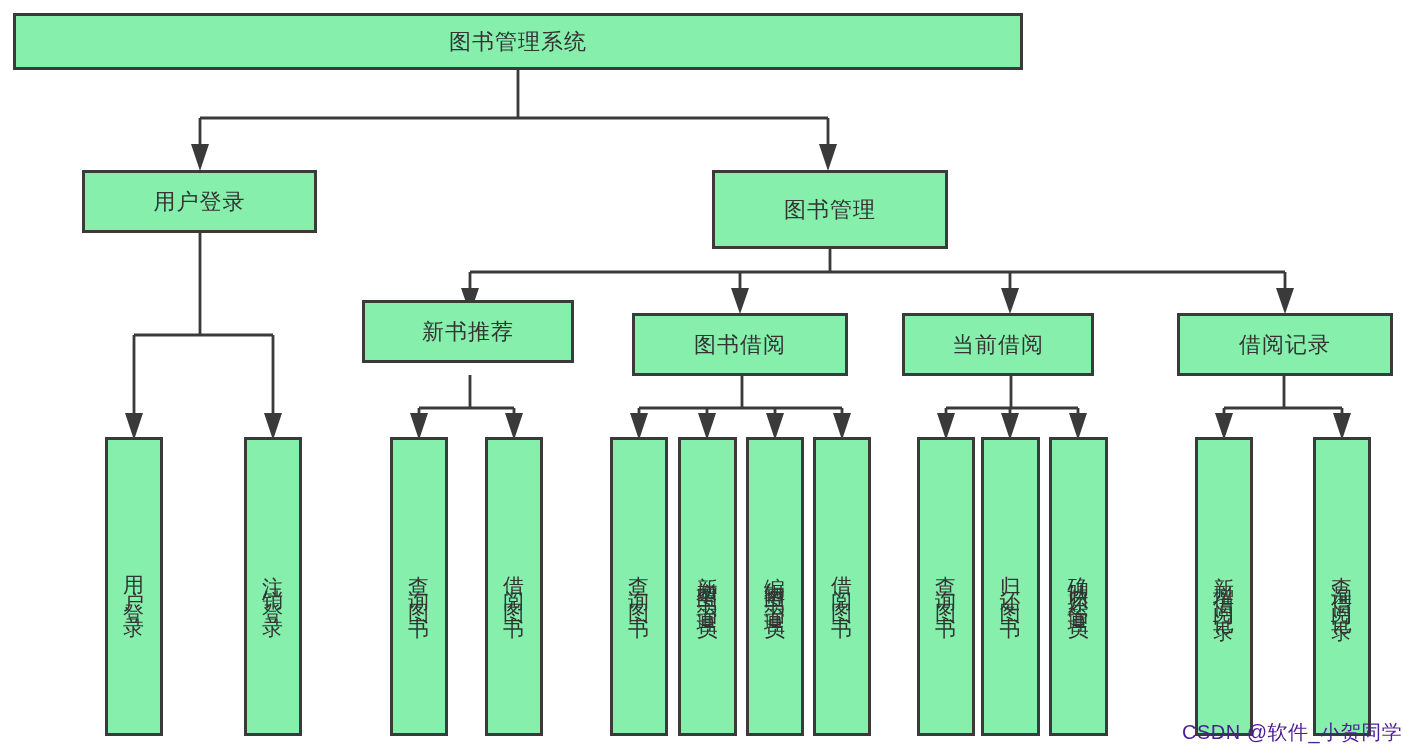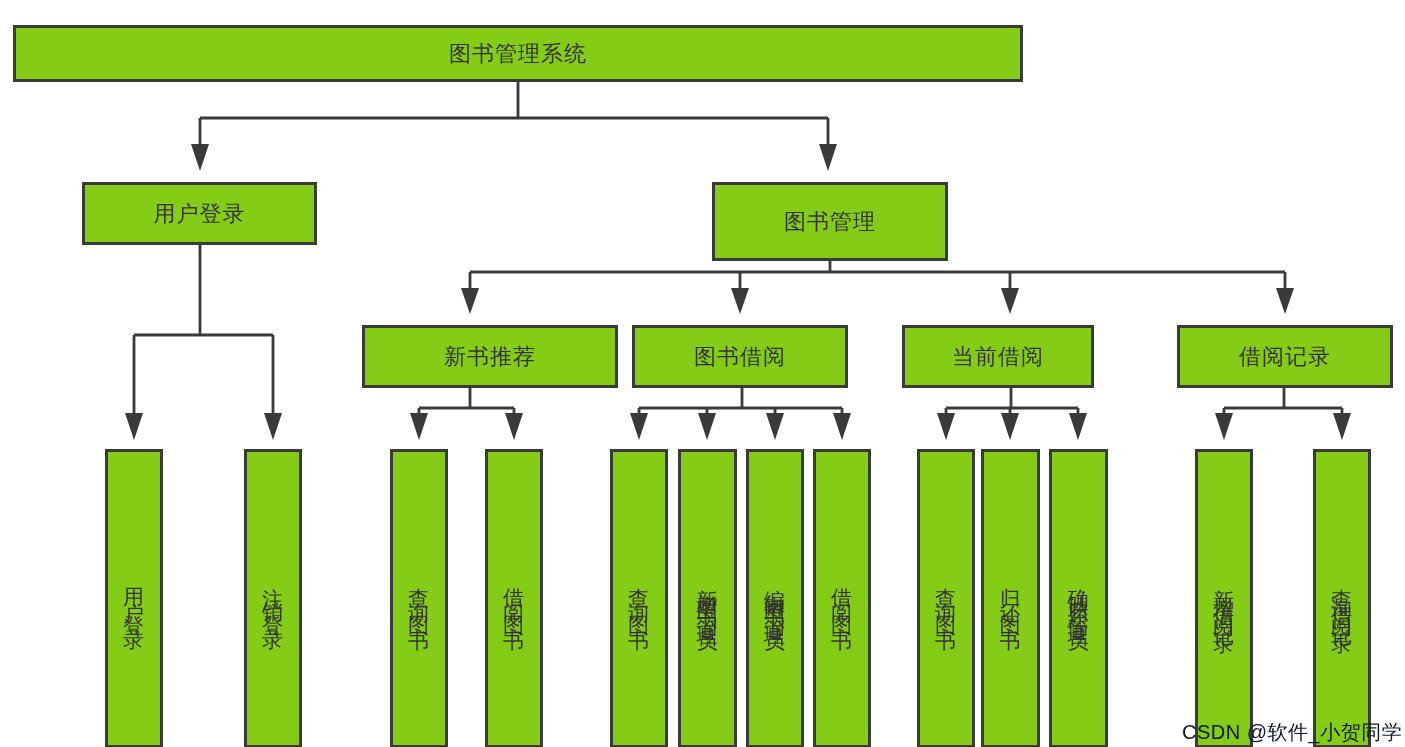--- a/index.html
+++ b/index.html
@@ -17,49 +17,48 @@
   }
   .connectors {
     position: absolute;
     left: 0;
     top: 0;
     z-index: 0;
   }
   .node {
     position: absolute;
     box-sizing: border-box;
-    background: #84cc16;
+    background: #86efac;
     border: 3px solid #3a3a3a;
     color: #333333;
     display: flex;
     align-items: center;
     justify-content: center;
     z-index: 1;
     line-height: 1;
-    margin-top: 12px;
   }
   .hbox {
     font-size: 22px;
     letter-spacing: 1px;
   }
   .vbox {
     writing-mode: vertical-rl;
     text-orientation: mixed;
     font-size: 21px;
     text-align: center;
   }
   .len4 { letter-spacing: 14px; }
   .len6 { letter-spacing: 9px;  }
   .len9 { letter-spacing: 6px;  }
   .watermark {
     position: absolute;
     left: 1182px;
     top: 719px;
     font-size: 20px;
-    color: #0f172a;
+    color: #4c1d95;
     white-space: nowrap;
     z-index: 3;
     letter-spacing: 0.5px;
   }
 </style>
 </head>
 <body>
 
 <div class="canvas">
 
@@ -101,21 +100,21 @@
       <polygon points="1224,440 1215,413 1233,413"></polygon>
       <polygon points="1342,440 1333,413 1351,413"></polygon>
     </g>
   </svg>
 
   <div class="node hbox" style="left:13px;top:13px;width:1010px;height:57px">图书管理系统</div>
 
   <div class="node hbox" style="left:82px;top:170px;width:235px;height:63px">用户登录</div>
   <div class="node hbox" style="left:712px;top:170px;width:236px;height:79px">图书管理</div>
 
-  <div class="node hbox" style="left:362px;top:313px;width:256px;height:63px">新书推荐</div>
+  <div class="node hbox" style="left:362px;top:300px;width:212px;height:63px">新书推荐</div>
   <div class="node hbox" style="left:632px;top:313px;width:216px;height:63px">图书借阅</div>
   <div class="node hbox" style="left:902px;top:313px;width:192px;height:63px">当前借阅</div>
   <div class="node hbox" style="left:1177px;top:313px;width:216px;height:63px">借阅记录</div>
 
   <div class="node vbox len4" style="left:105px;top:437px;width:58px;height:299px">用户登录</div>
   <div class="node vbox len4" style="left:244px;top:437px;width:58px;height:299px">注销登录</div>
 
   <div class="node vbox len4" style="left:390px;top:437px;width:58px;height:299px">查询图书</div>
   <div class="node vbox len4" style="left:485px;top:437px;width:58px;height:299px">借阅图书</div>
 

